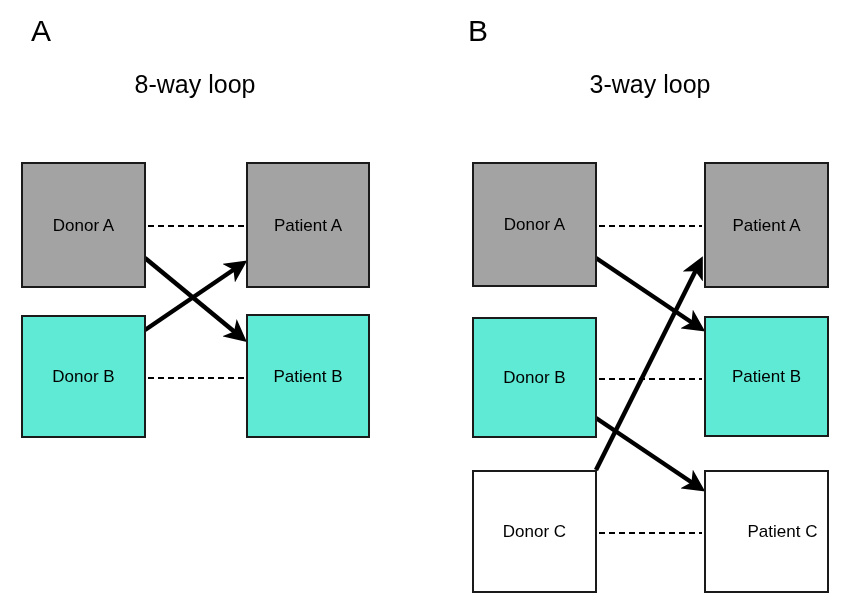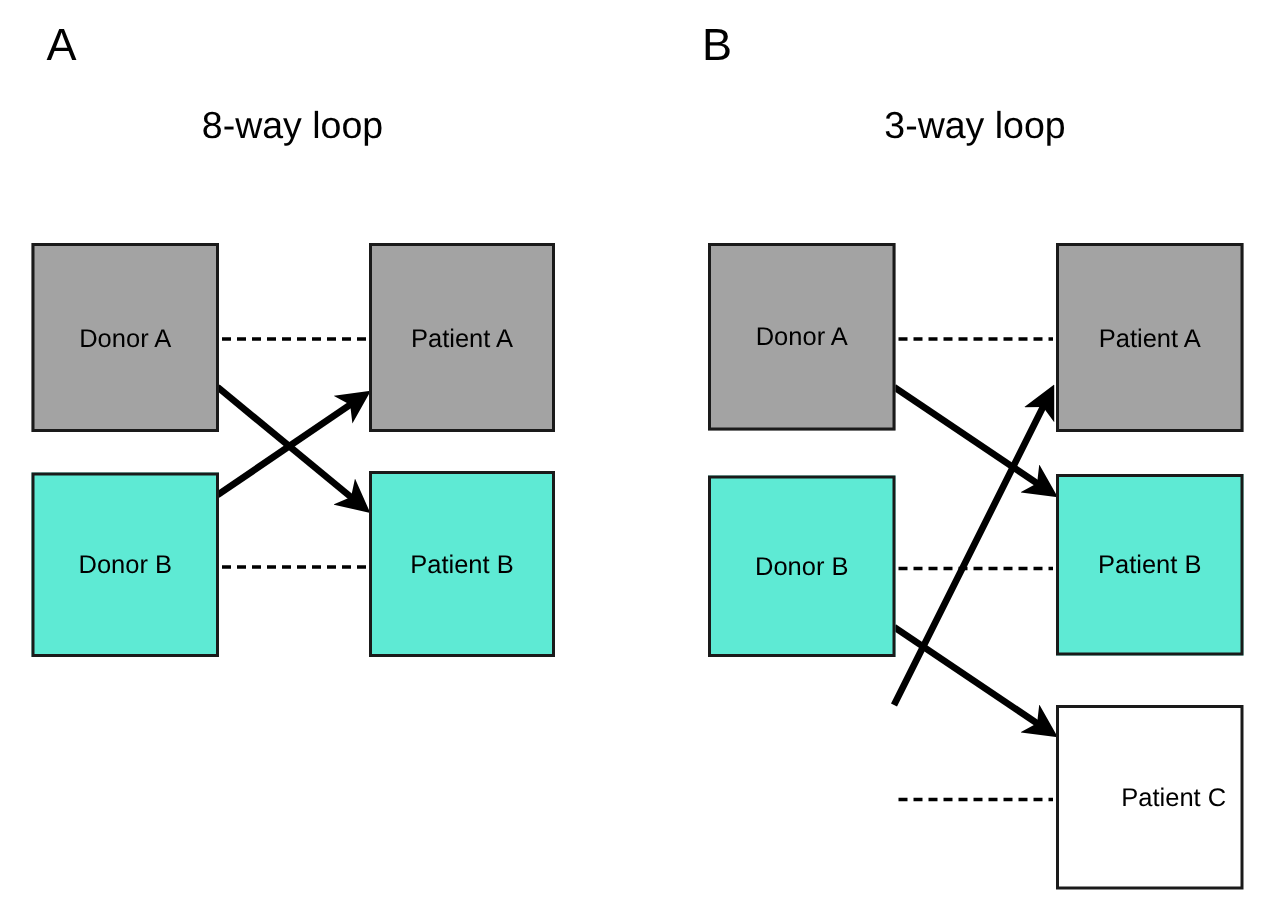--- a/index.html
+++ b/index.html
@@ -167,20 +167,23 @@
     </svg>
 
     <div class="node-box fill-dark" style="left:47px; top:162px; width:125px; height:125px;">
       <span class="node-label">Donor A</span>
     </div>
 
     <div class="node-box fill-light" style="left:47px; top:317px; width:125px; height:121px;">
       <span class="node-label">Donor B</span>
     </div>
 
+    <div class="node-box fill-white" style="left:47px; top:470px; width:125px; height:123px;">
+      <span class="node-label">Donor C</span>
+    </div>
 
     <div class="node-box fill-dark" style="left:279px; top:162px; width:125px; height:126px;">
       <span class="node-label">Patient A</span>
     </div>
 
     <div class="node-box fill-light" style="left:279px; top:316px; width:125px; height:121px;">
       <span class="node-label">Patient B</span>
     </div>
 
     <div class="node-box fill-white" style="left:279px; top:470px; width:125px; height:123px;padding-left:32px;">

